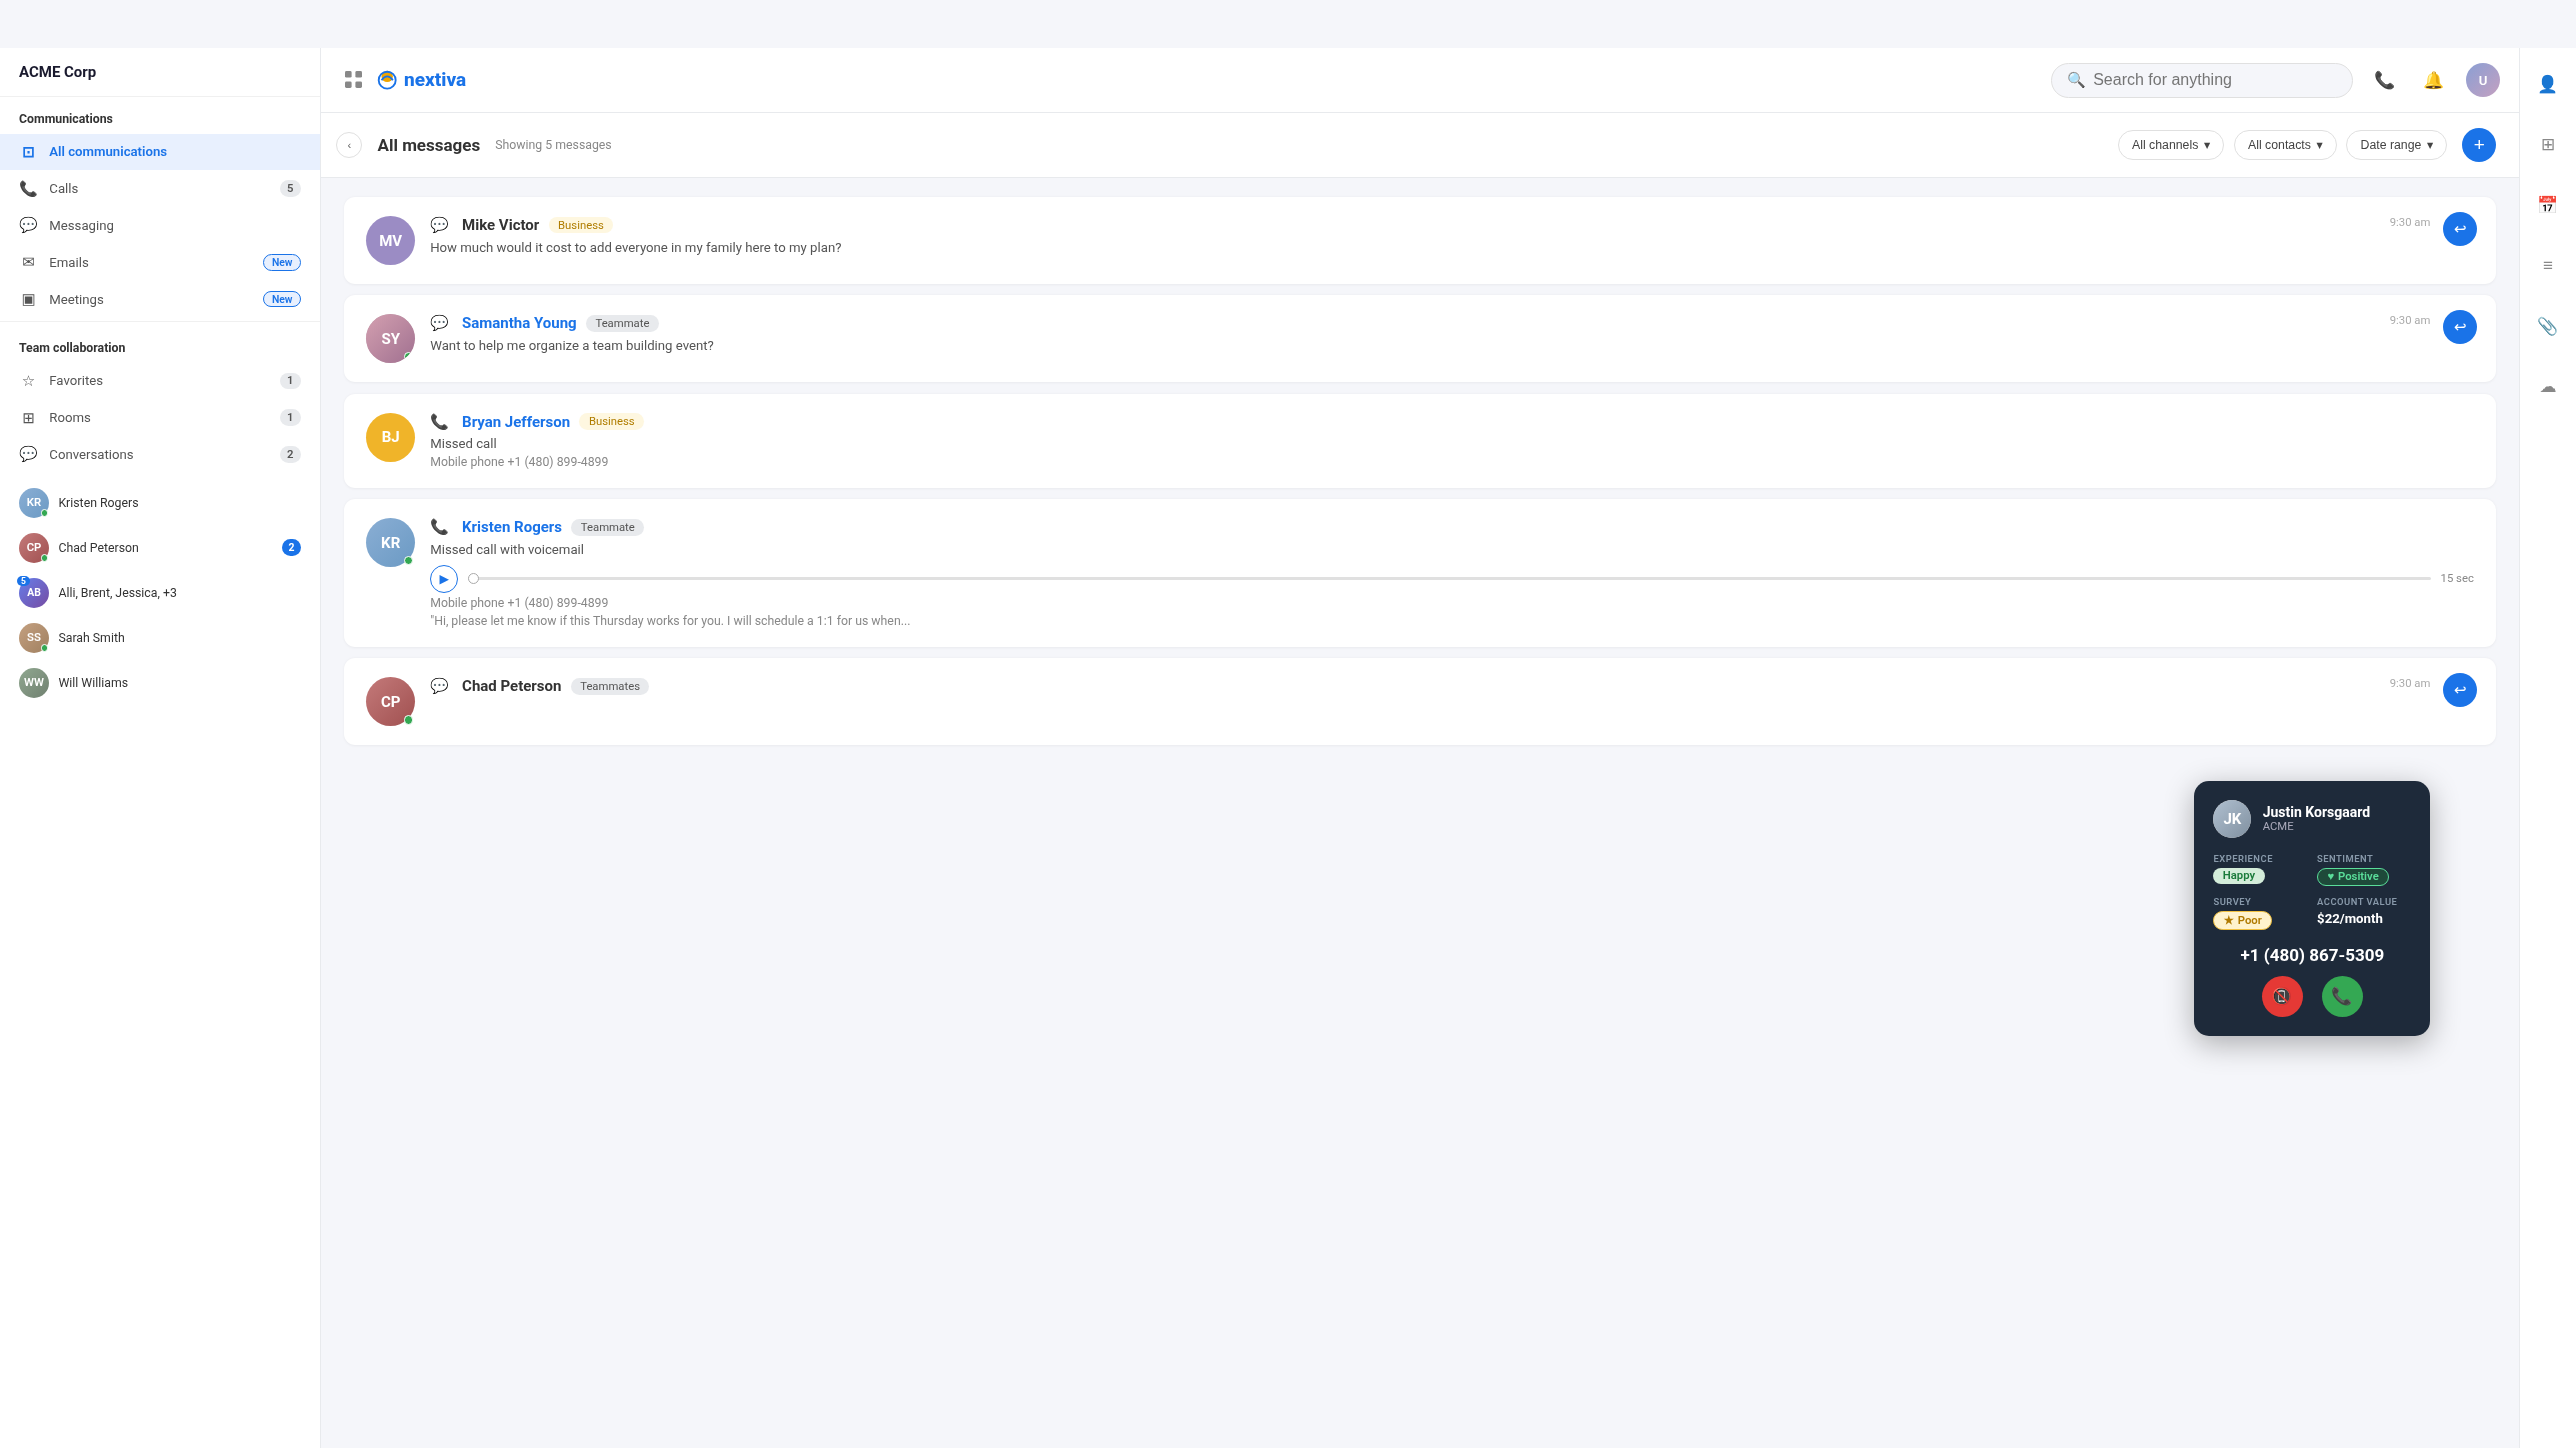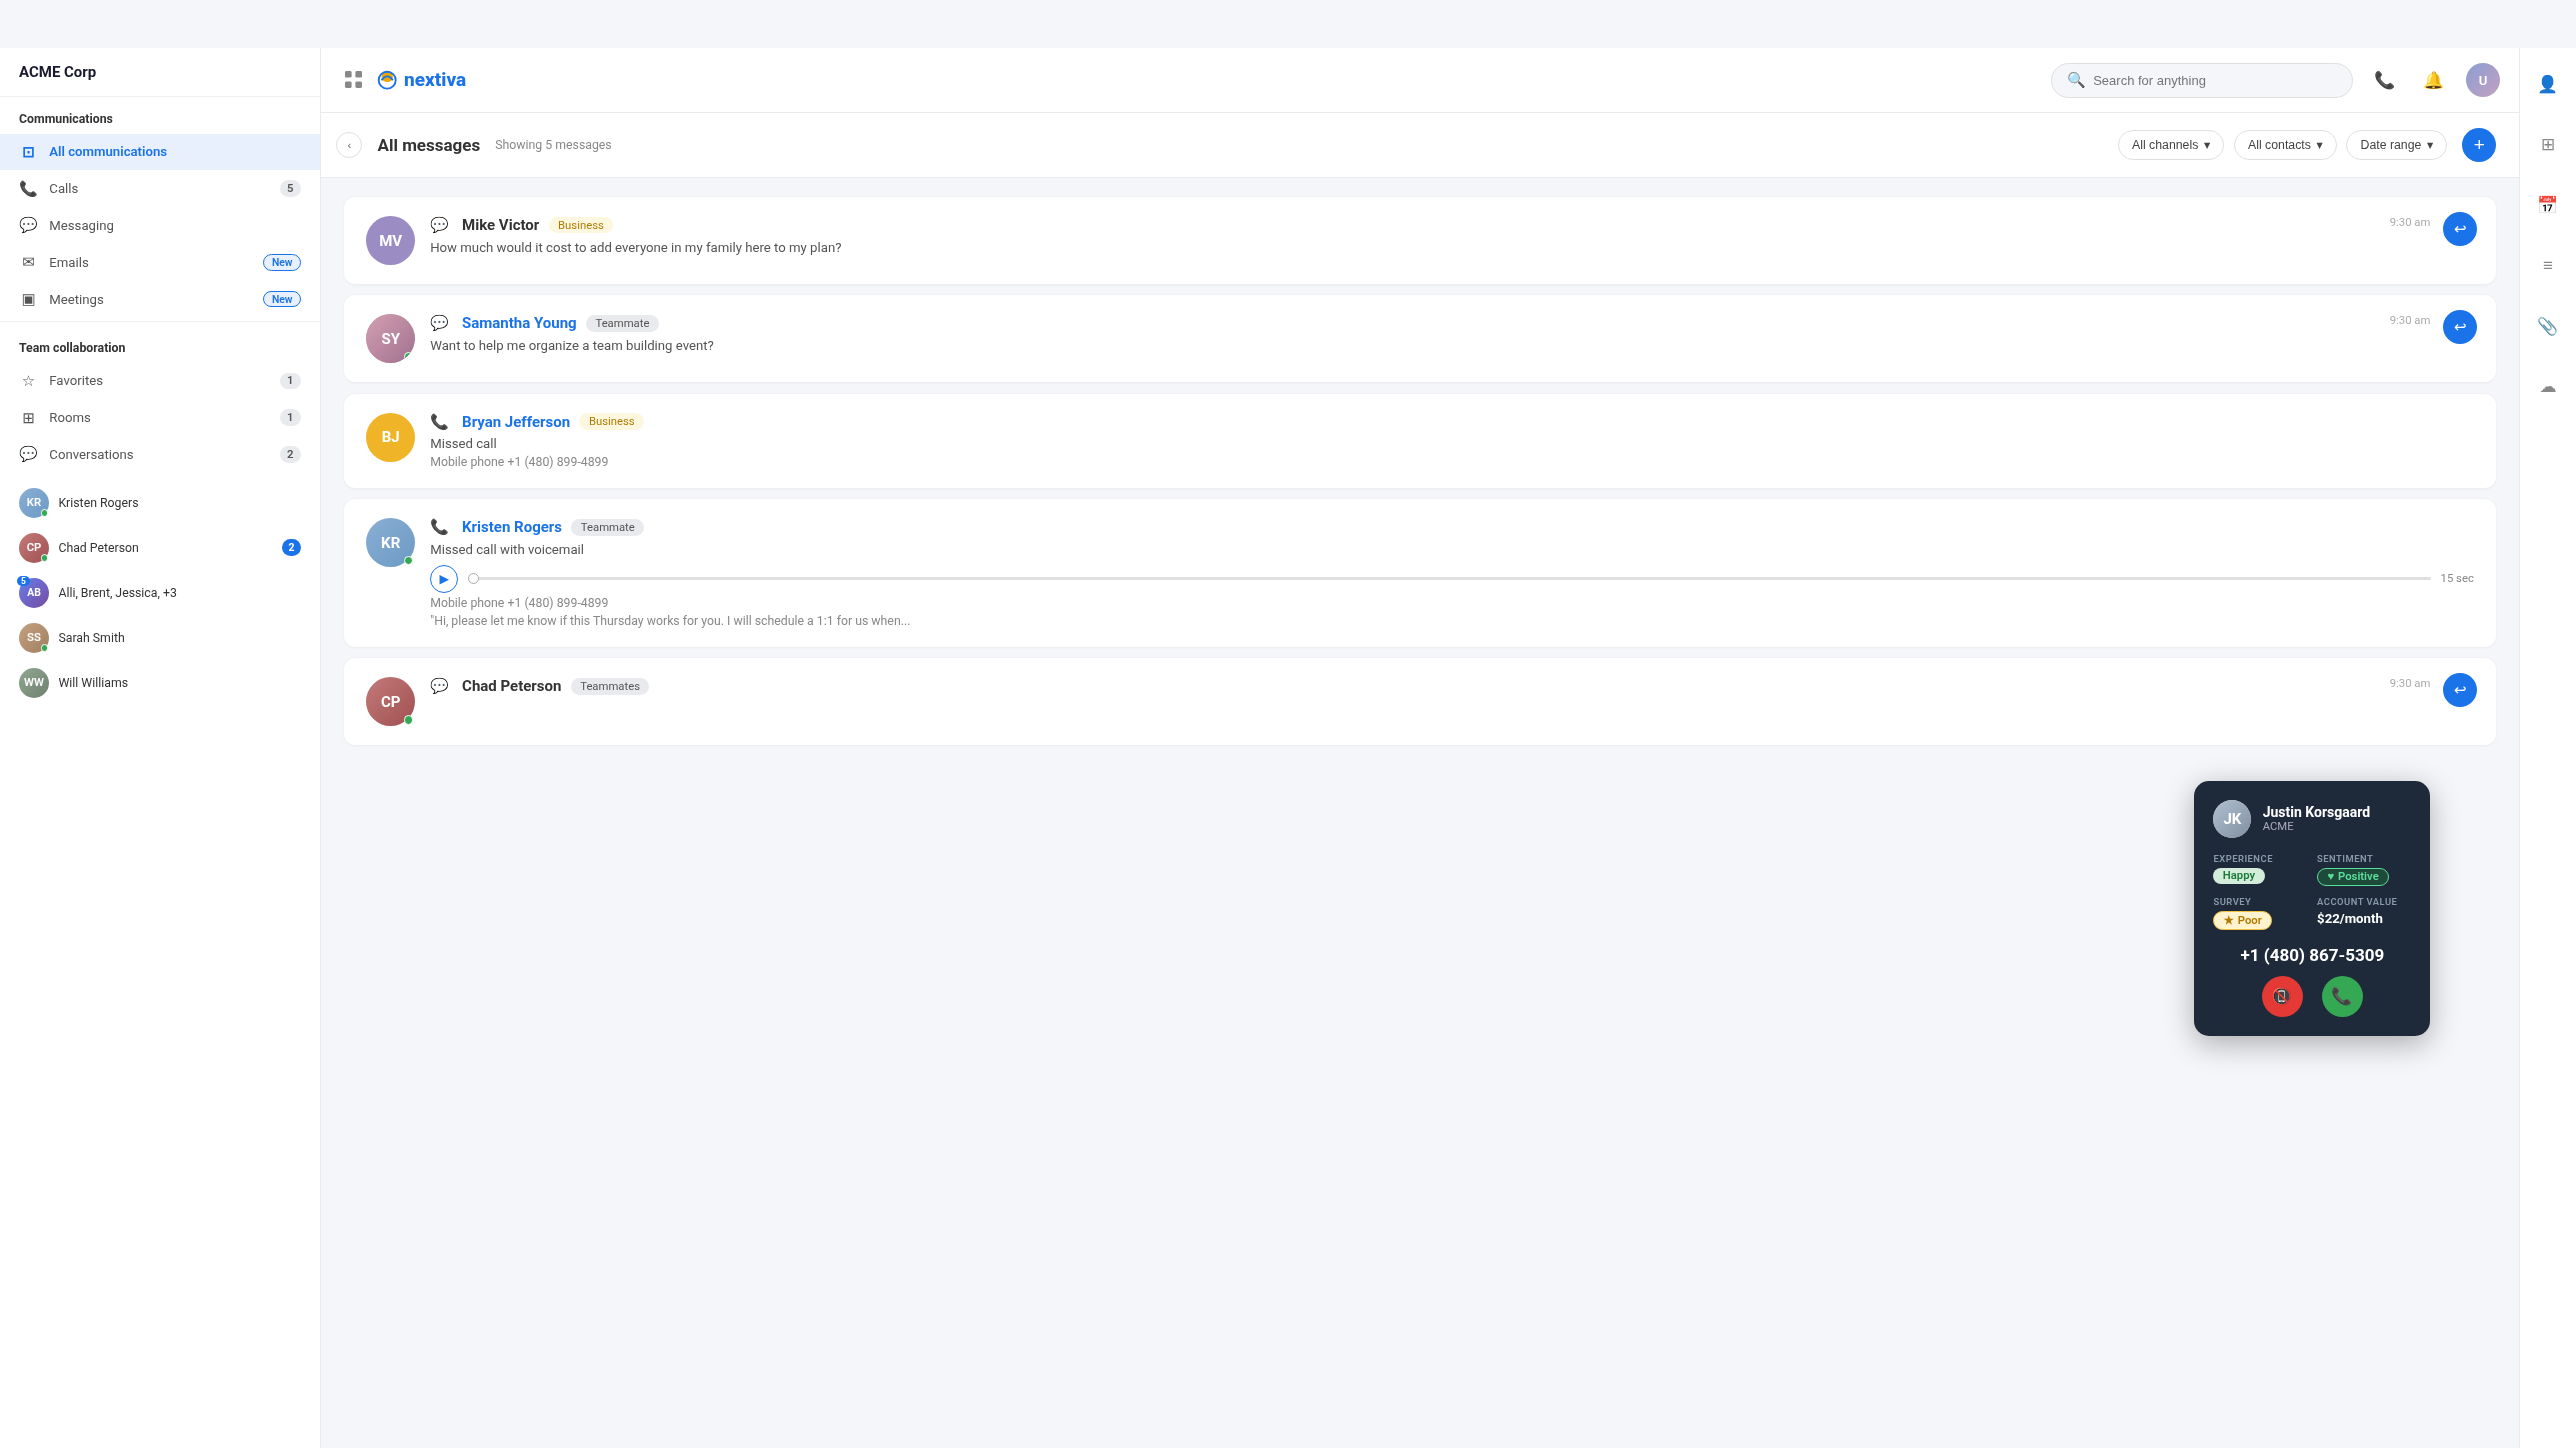--- a/index.html
+++ b/index.html
@@ -8,21 +8,21 @@
     
     .app-container { display: flex; height: 100vh; overflow: hidden; margin-top: 48px; }
     .sidebar { width: 321px; background: #fff; border-right: 0.9px solid #e8eaed; display: flex; flex-direction: column; overflow-y: auto; flex-shrink: 0; }
     .main-content { flex: 1; display: flex; flex-direction: column; overflow: hidden; }
     .right-icons { width: 57px; background: #fff; border-left: 0.9px solid #e8eaed; display: flex; flex-direction: column; align-items: center; padding-top: 19px; gap: 26.4px; flex-shrink: 0; }
 
     
     .top-nav { background: #fff; border-bottom: 0.9px solid #e8eaed; display: flex; align-items: center; padding: 0 19px; height: 65px; position: relative; z-index: 10; }
     .nav-logo { display: flex; align-items: center; gap: 7.5px; margin-right: auto; }
     .nav-search { display: flex; align-items: center; background: #f5f6fa; border: 0.9px solid #e0e0e0; border-radius: 22.6px; padding: 7.5px 15px; gap: 7.5px; width: 302px; }
-    .nav-search input { border: none; background: transparent; font-size: 13px; color: #a21caf; outline: none; width: 100%; }
+    .nav-search input { border: none; background: transparent; font-size: 16px; color: #a21caf; outline: none; width: 100%; }
     .nav-icon-btn { width: 34px; height: 34px; border-radius: 50%; border: none; background: transparent; cursor: pointer; display: flex; align-items: center; justify-content: center; color: #555; font-size: 17px; }
     .avatar-placeholder { width: 34px; height: 34px; border-radius: 50%; background: linear-gradient(135deg, #8e9aaf, #c4b5d0); display: flex; align-items: center; justify-content: center; color: #fff; font-size: 13.2px; font-weight: 600; }
 
     
     .sidebar-header { padding: 15px 19px; font-size: 15px; font-weight: 700; color: #1a1a2e; border-bottom: 0.9px solid #f0f0f0; }
 
     
     .sidebar-section-title { padding: 15px 19px 7.5px; font-size: 12.3px; font-weight: 700; color: #333; }
     .sidebar-item { display: flex; align-items: center; padding: 9.4px 19px; cursor: pointer; border-radius: 0; gap: 11.3px; color: #555; font-size: 13.2px; position: relative; }
     .sidebar-item.active { background: #e8f0fe; color: #1a73e8; font-weight: 600; }

